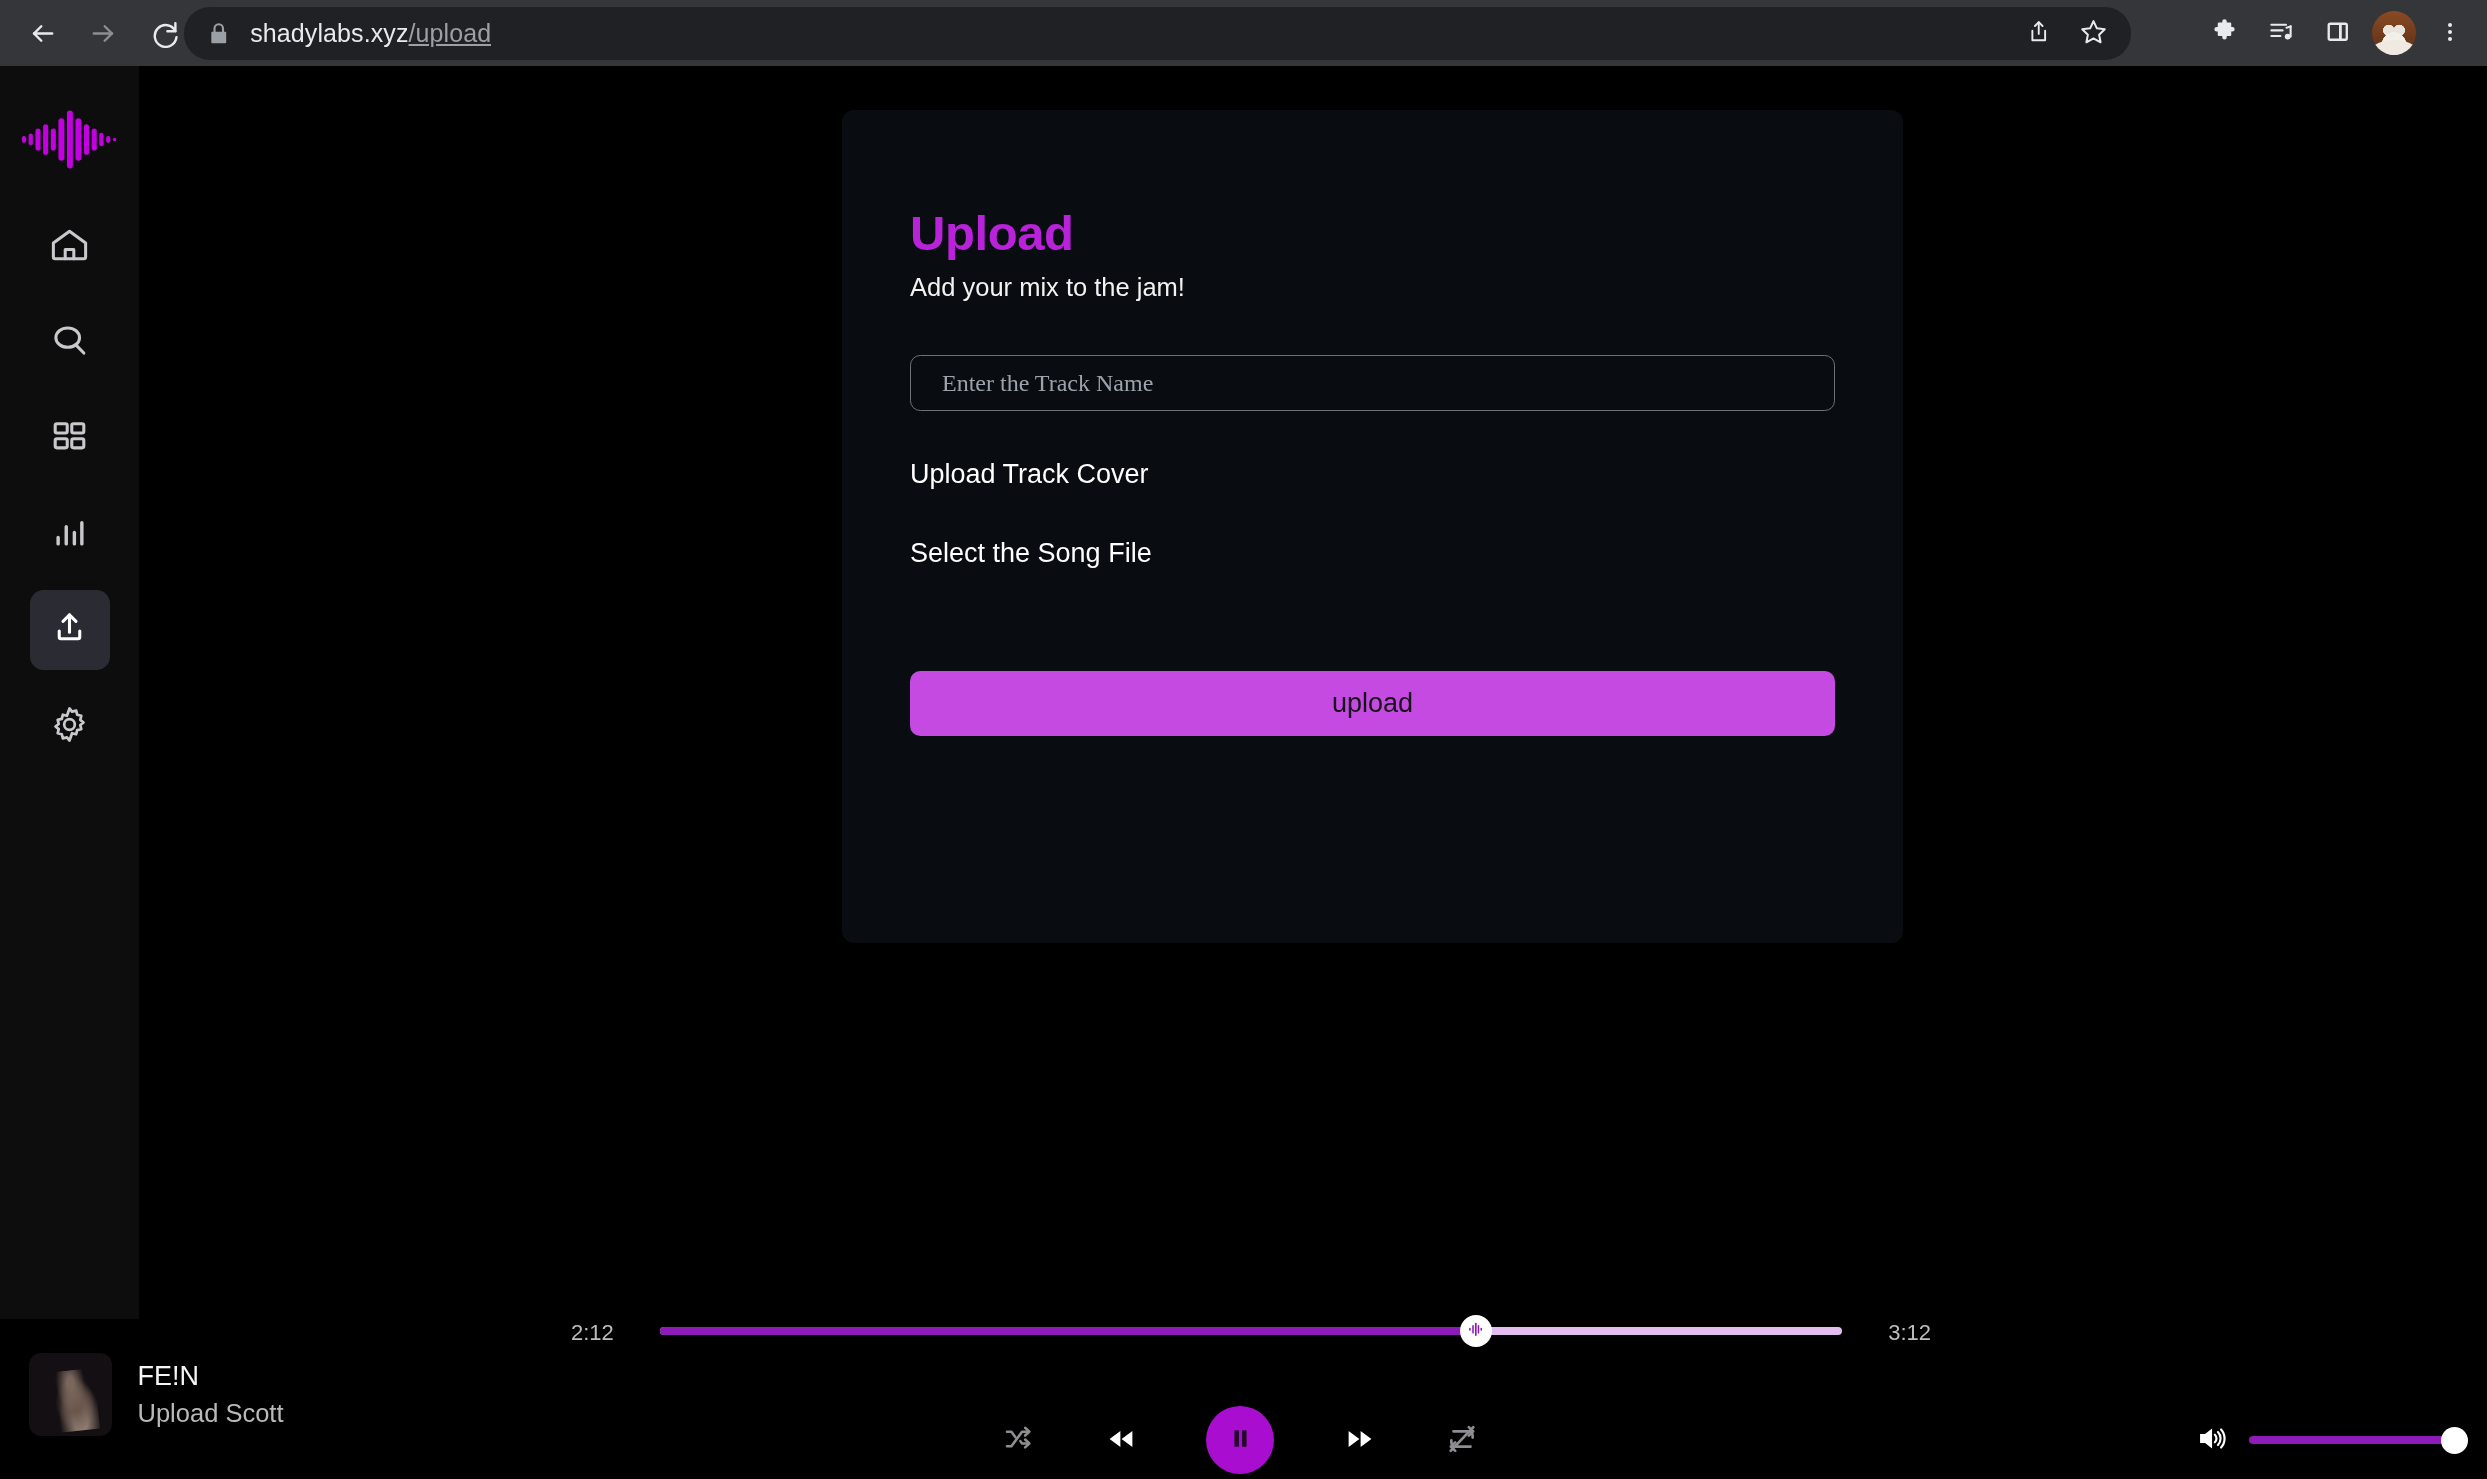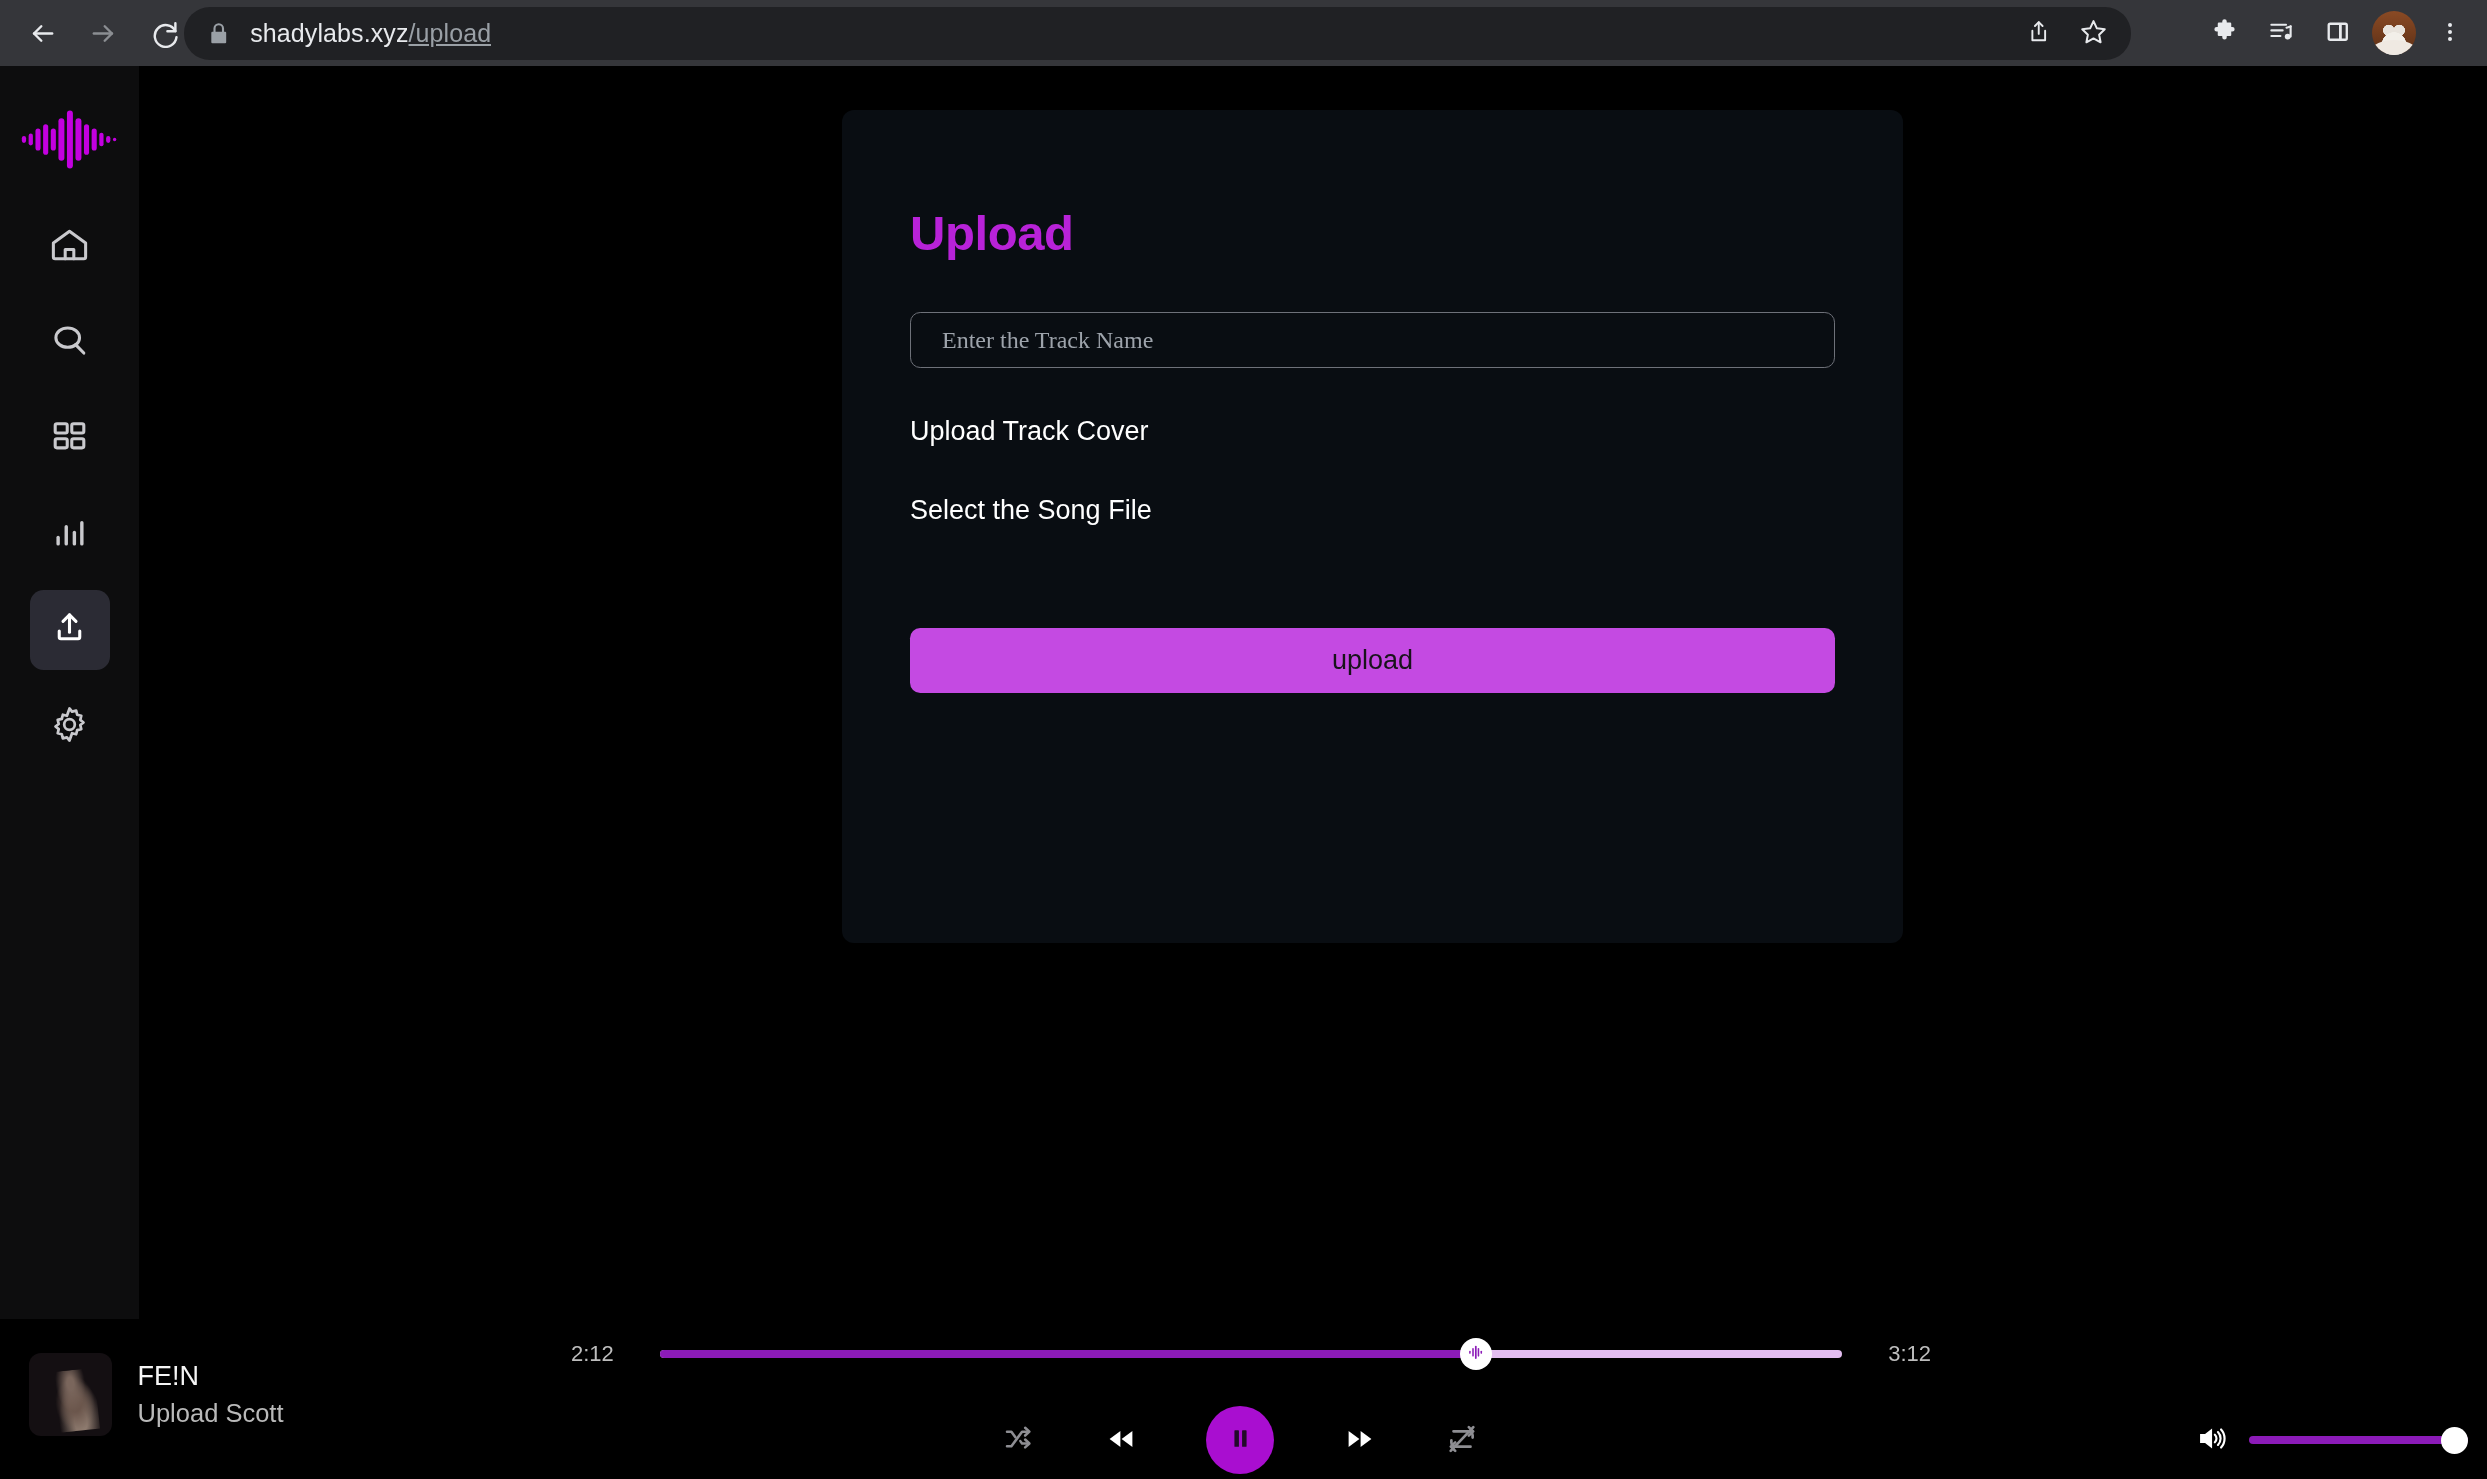--- a/index.html
+++ b/index.html
@@ -136,21 +136,21 @@
       radial-gradient(ellipse at 52% 55%, #6b564c 0 18%, rgba(107,86,76,0) 58%),
       radial-gradient(ellipse at 60% 85%, #8d7a6e 0 16%, rgba(141,122,110,0) 55%);
     transform:rotate(-6deg);
   }
   .track-meta{ display:flex; flex-direction:column; gap:6.8px;justify-content:space-between; }
   .track-title{ font-size:27px; color:#f5f5f5; }
   .track-artist{ font-size:25.5px; color:#b9b9b9; }
 
   .progress-row{
     position:absolute; left:571px; top:0.9px; width:1360px; height:68px;
-    display:flex; align-items:center; gap:36px;
+    display:flex; gap:36px;
   }
   .time{ font-size:22px; color:#bdbdbd; min-width:53px; }
   .time.right{ text-align:right; }
   .bar-wrap{ position:relative; flex:1; height:22px; display:flex; align-items:center; cursor:pointer; }
   .bar-bg{ position:absolute; left:0; right:0; height:7.7px; border-radius:4.3px; background:#e3bdf0; }
   .bar-fill{ position:absolute; left:0; height:7.7px; border-radius:4.3px; background:#8c1bb8; }
   .bar-handle{
     position:absolute; width:32px; height:32px; border-radius:50%;
     background:#fff; transform:translateX(-50%);
     display:flex; align-items:center; justify-content:center;
@@ -354,20 +354,21 @@
               <path d="M12 2.6l1.5 1.9 2.4-.6.6 2.4 2.4.6-.6 2.4 1.9 1.5-1.9 1.5.6 2.4-2.4.6-.6 2.4-2.4-.6L12 21.4l-1.5-1.9-2.4.6-.6-2.4-2.4-.6.6-2.4-1.9-1.5 1.9-1.5-.6-2.4 2.4-.6.6-2.4 2.4.6z"></path>
             </svg>
         </span>
       </div>
     </div>
   </nav>
 
   <section class="card">
     <div class="card-inner">
       <h1 class="page-title">Upload</h1>
+      <p class="page-sub">Add your mix to the jam!</p>
 
       <div class="form">
         <input class="field" type="text" placeholder="Enter the Track Name" style="">
 
         <div class="file-label">Upload Track Cover</div>
         <div class="file-label second">Select the Song File</div>
 
         <button class="upload-btn">upload</button>
       </div>
     </div>

